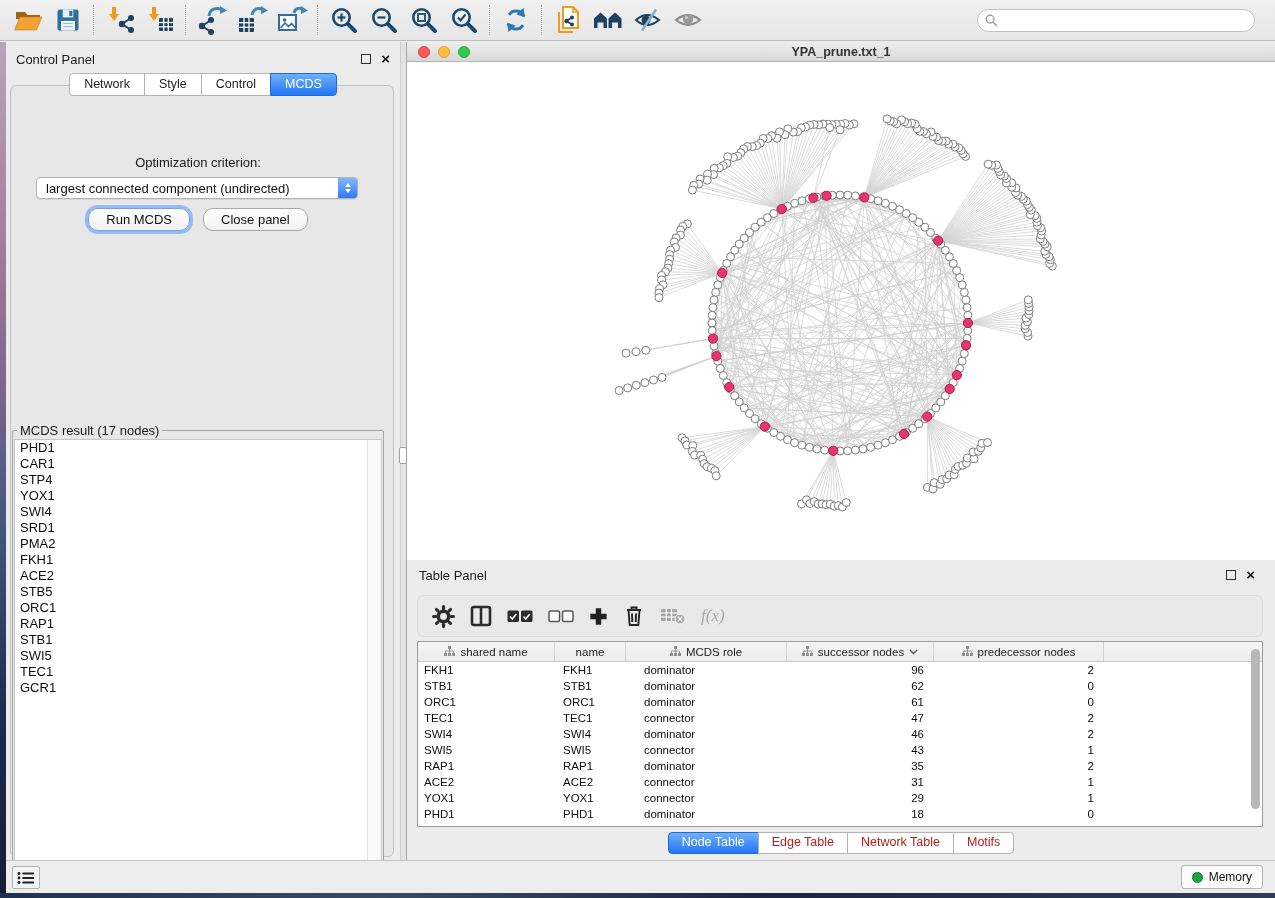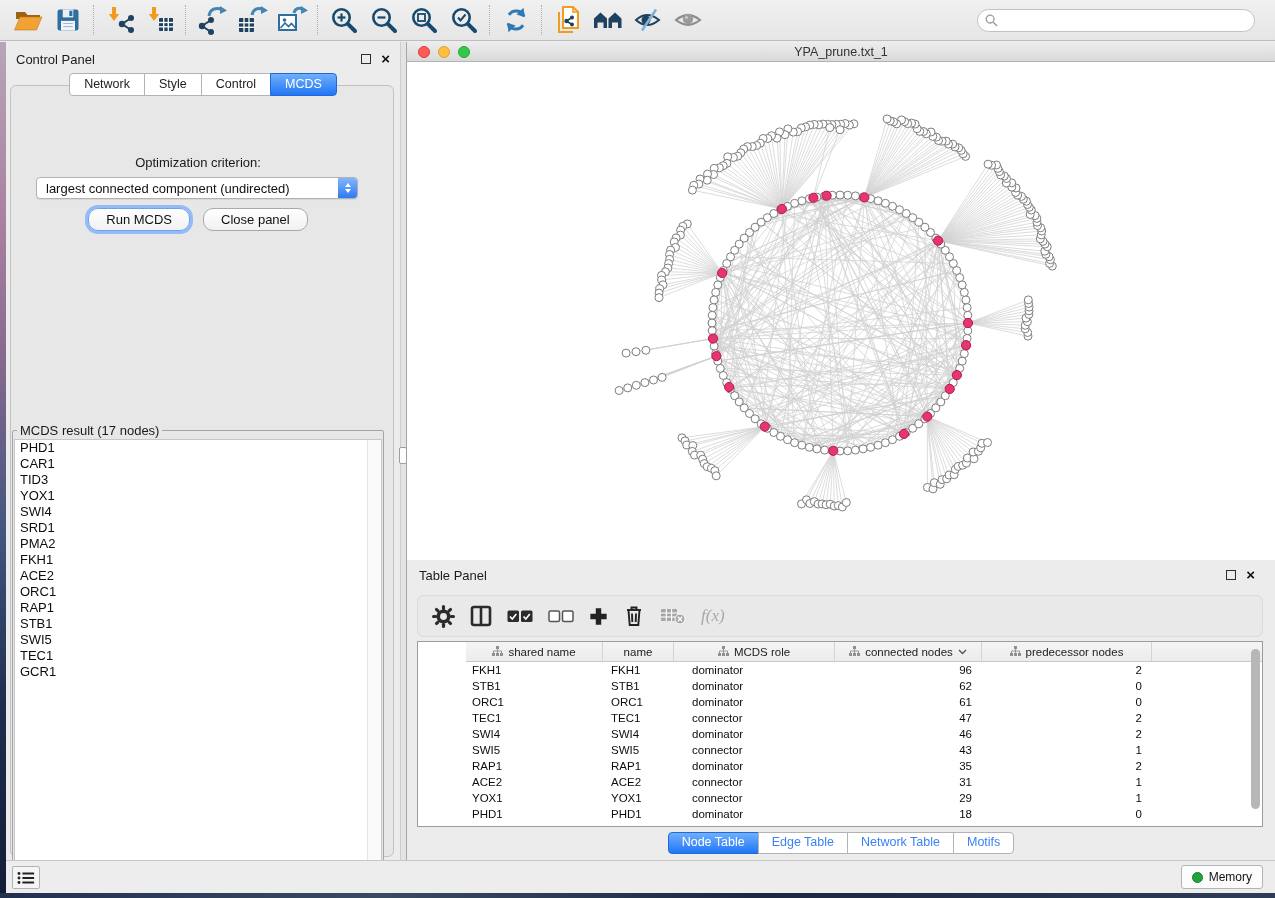--- a/index.html
+++ b/index.html
@@ -56,39 +56,39 @@
 
   
   #splitter{left:400px;top:42px;width:7px;height:818px;background:#e4e4e4;border-left:1px solid #cdcdcd;border-right:1px solid #a6a6a6;box-sizing:border-box;}
   #split-handle{left:399px;top:447px;width:8px;height:17px;background:#fdfdfd;border:1px solid #9e9e9e;border-radius:2px;box-sizing:border-box;}
 
   
   #net-titlebar{left:407px;top:42px;width:868px;height:20px;background:linear-gradient(#ededed,#d9d9d9);
       border-bottom:1px solid #b3b3b3;display:flex;align-items:center;box-sizing:border-box;}
   .lights{display:flex;gap:8px;margin-left:11px;}
   .light{width:12px;height:12px;border-radius:50%;box-sizing:border-box;}
-  #net-title{position:absolute;left:0;width:100%;text-align:center;font-size:12.5px;font-weight:400;color:#333;}
+  #net-title{position:absolute;left:0;width:100%;text-align:center;font-size:12.5px;font-weight:700;color:#333;}
   #net-canvas{left:407px;top:62px;width:868px;height:498px;background:#ffffff;}
 
   
   #tp-titlebar{left:407px;top:563px;width:860px;height:24px;display:flex;align-items:center;padding:0 12px;box-sizing:border-box;}
   #tp-toolbar{left:417px;top:595px;width:846px;height:42px;background:#e9e9e9;border:1px solid #dcdcdc;border-radius:6px;
       display:flex;align-items:center;gap:15px;padding-left:14px;box-sizing:border-box;}
   .ticon{display:flex;align-items:center;justify-content:center;}
   #fx-label{font-family:"Liberation Serif",serif;font-style:italic;font-size:17px;color:#a8a8a8;}
-  #table-box{left:417px;top:641px;width:846px;height:186px;background:#fff;border:1px solid #9c9c9c;box-sizing:border-box;overflow:hidden;padding-left:48px;}
+  #table-box{left:417px;top:641px;width:846px;height:186px;background:#fff;border:1px solid #9c9c9c;box-sizing:border-box;overflow:hidden;}
   #thead{display:flex;height:19px;background:linear-gradient(#f4f4f4,#ececec);border-bottom:1px solid #c9c9c9;}
   .th{display:flex;align-items:center;justify-content:center;gap:5px;font-size:11.5px;color:#222;
       border-right:1px solid #d4d4d4;box-sizing:border-box;flex:0 0 auto;}
   .th.filler{border-right:none;flex:1;}
   .trow{display:flex;height:16px;align-items:center;font-size:11.5px;color:#0d0d0d;}
   .td{box-sizing:border-box;flex:0 0 auto;white-space:nowrap;overflow:hidden;}
   #tscroll{left:1251px;top:649px;width:9px;height:160px;background:#b7b7b7;border-radius:4.5px;}
   #tp-tabs{left:407px;top:832px;width:868px;}
-  .seg2{font-size:12.5px;line-height:19px;height:20px;padding:0 13px;background:#fff;border:1px solid #b3b3b3;margin-left:-1px;color:#3b82f6;}
+  .seg2{font-size:12.5px;line-height:19px;height:20px;padding:0 13px;background:#fff;border:1px solid #b3b3b3;margin-left:-1px;color:#b91c1c;}
   .seg2:first-child{border-radius:4px 0 0 4px;margin-left:0;}
   .seg2:last-child{border-radius:0 4px 4px 0;}
   .seg2.active{background:linear-gradient(#6fb0fc,#2276f5);border-color:#2268d8;color:#fff;}
 
   
   #status-bar{left:6px;top:860px;width:1269px;height:33px;background:#ededed;border-top:1px solid #c6c6c6;box-sizing:border-box;}
   #console-btn{position:absolute;left:6px;top:5px;width:28px;height:23px;background:#f5f5f5;border:1px solid #b2b2b2;border-radius:2px;
       display:flex;align-items:center;justify-content:center;box-sizing:border-box;}
   #memory-btn{position:absolute;right:12px;top:4px;height:24px;padding:0 10px;background:#fcfcfc;border:1px solid #b4b4b4;border-radius:3px;
       display:flex;align-items:center;gap:6px;font-size:12px;box-sizing:border-box;}
@@ -279,27 +279,28 @@
     </div>
     <div class="abs" id="cp-buttons">
       <button class="mbtn focused">Run MCDS</button>
       <button class="mbtn">Close panel</button>
     </div>
     <fieldset class="abs" id="mcds-fieldset">
       <legend>MCDS result (17 nodes)</legend>
       <div id="mcds-list">
           <div class="mcds-item">PHD1</div>
           <div class="mcds-item">CAR1</div>
-          <div class="mcds-item">TID3</div>
+          <div class="mcds-item">STP4</div>
           <div class="mcds-item">YOX1</div>
           <div class="mcds-item">SWI4</div>
           <div class="mcds-item">SRD1</div>
           <div class="mcds-item">PMA2</div>
           <div class="mcds-item">FKH1</div>
           <div class="mcds-item">ACE2</div>
+          <div class="mcds-item">STB5</div>
           <div class="mcds-item">ORC1</div>
           <div class="mcds-item">RAP1</div>
           <div class="mcds-item">STB1</div>
           <div class="mcds-item">SWI5</div>
           <div class="mcds-item">TEC1</div>
           <div class="mcds-item">GCR1</div>
         </div>
     </fieldset>
   </div>
 
@@ -1242,21 +1243,21 @@
         <div class="th" style="width: 147px;">
           <svg width="11" height="11" viewBox="0 0 11 11">
             <g fill="#8f8f8f">
               <rect x="4" y="0" width="3" height="3"></rect>
               <rect x="0" y="7" width="3" height="3"></rect>
               <rect x="4" y="7" width="3" height="3"></rect>
               <rect x="8" y="7" width="3" height="3"></rect>
             </g>
             <path d="M5.5 3 v2 M1.5 7 V5 h8 V7 M5.5 5 v2" stroke="#8f8f8f" stroke-width="0.9" fill="none"></path>
           </svg>
-          <span>connected nodes</span>
+          <span>successor nodes</span>
           <svg width="9" height="6" viewBox="0 0 9 6">
             <path d="M1 1 L4.5 4.5 L8 1" stroke="#555" stroke-width="1.4" fill="none"></path>
           </svg>
         </div>
         <div class="th" style="width: 170px;">
           <svg width="11" height="11" viewBox="0 0 11 11">
             <g fill="#8f8f8f">
               <rect x="4" y="0" width="3" height="3"></rect>
               <rect x="0" y="7" width="3" height="3"></rect>
               <rect x="4" y="7" width="3" height="3"></rect>

